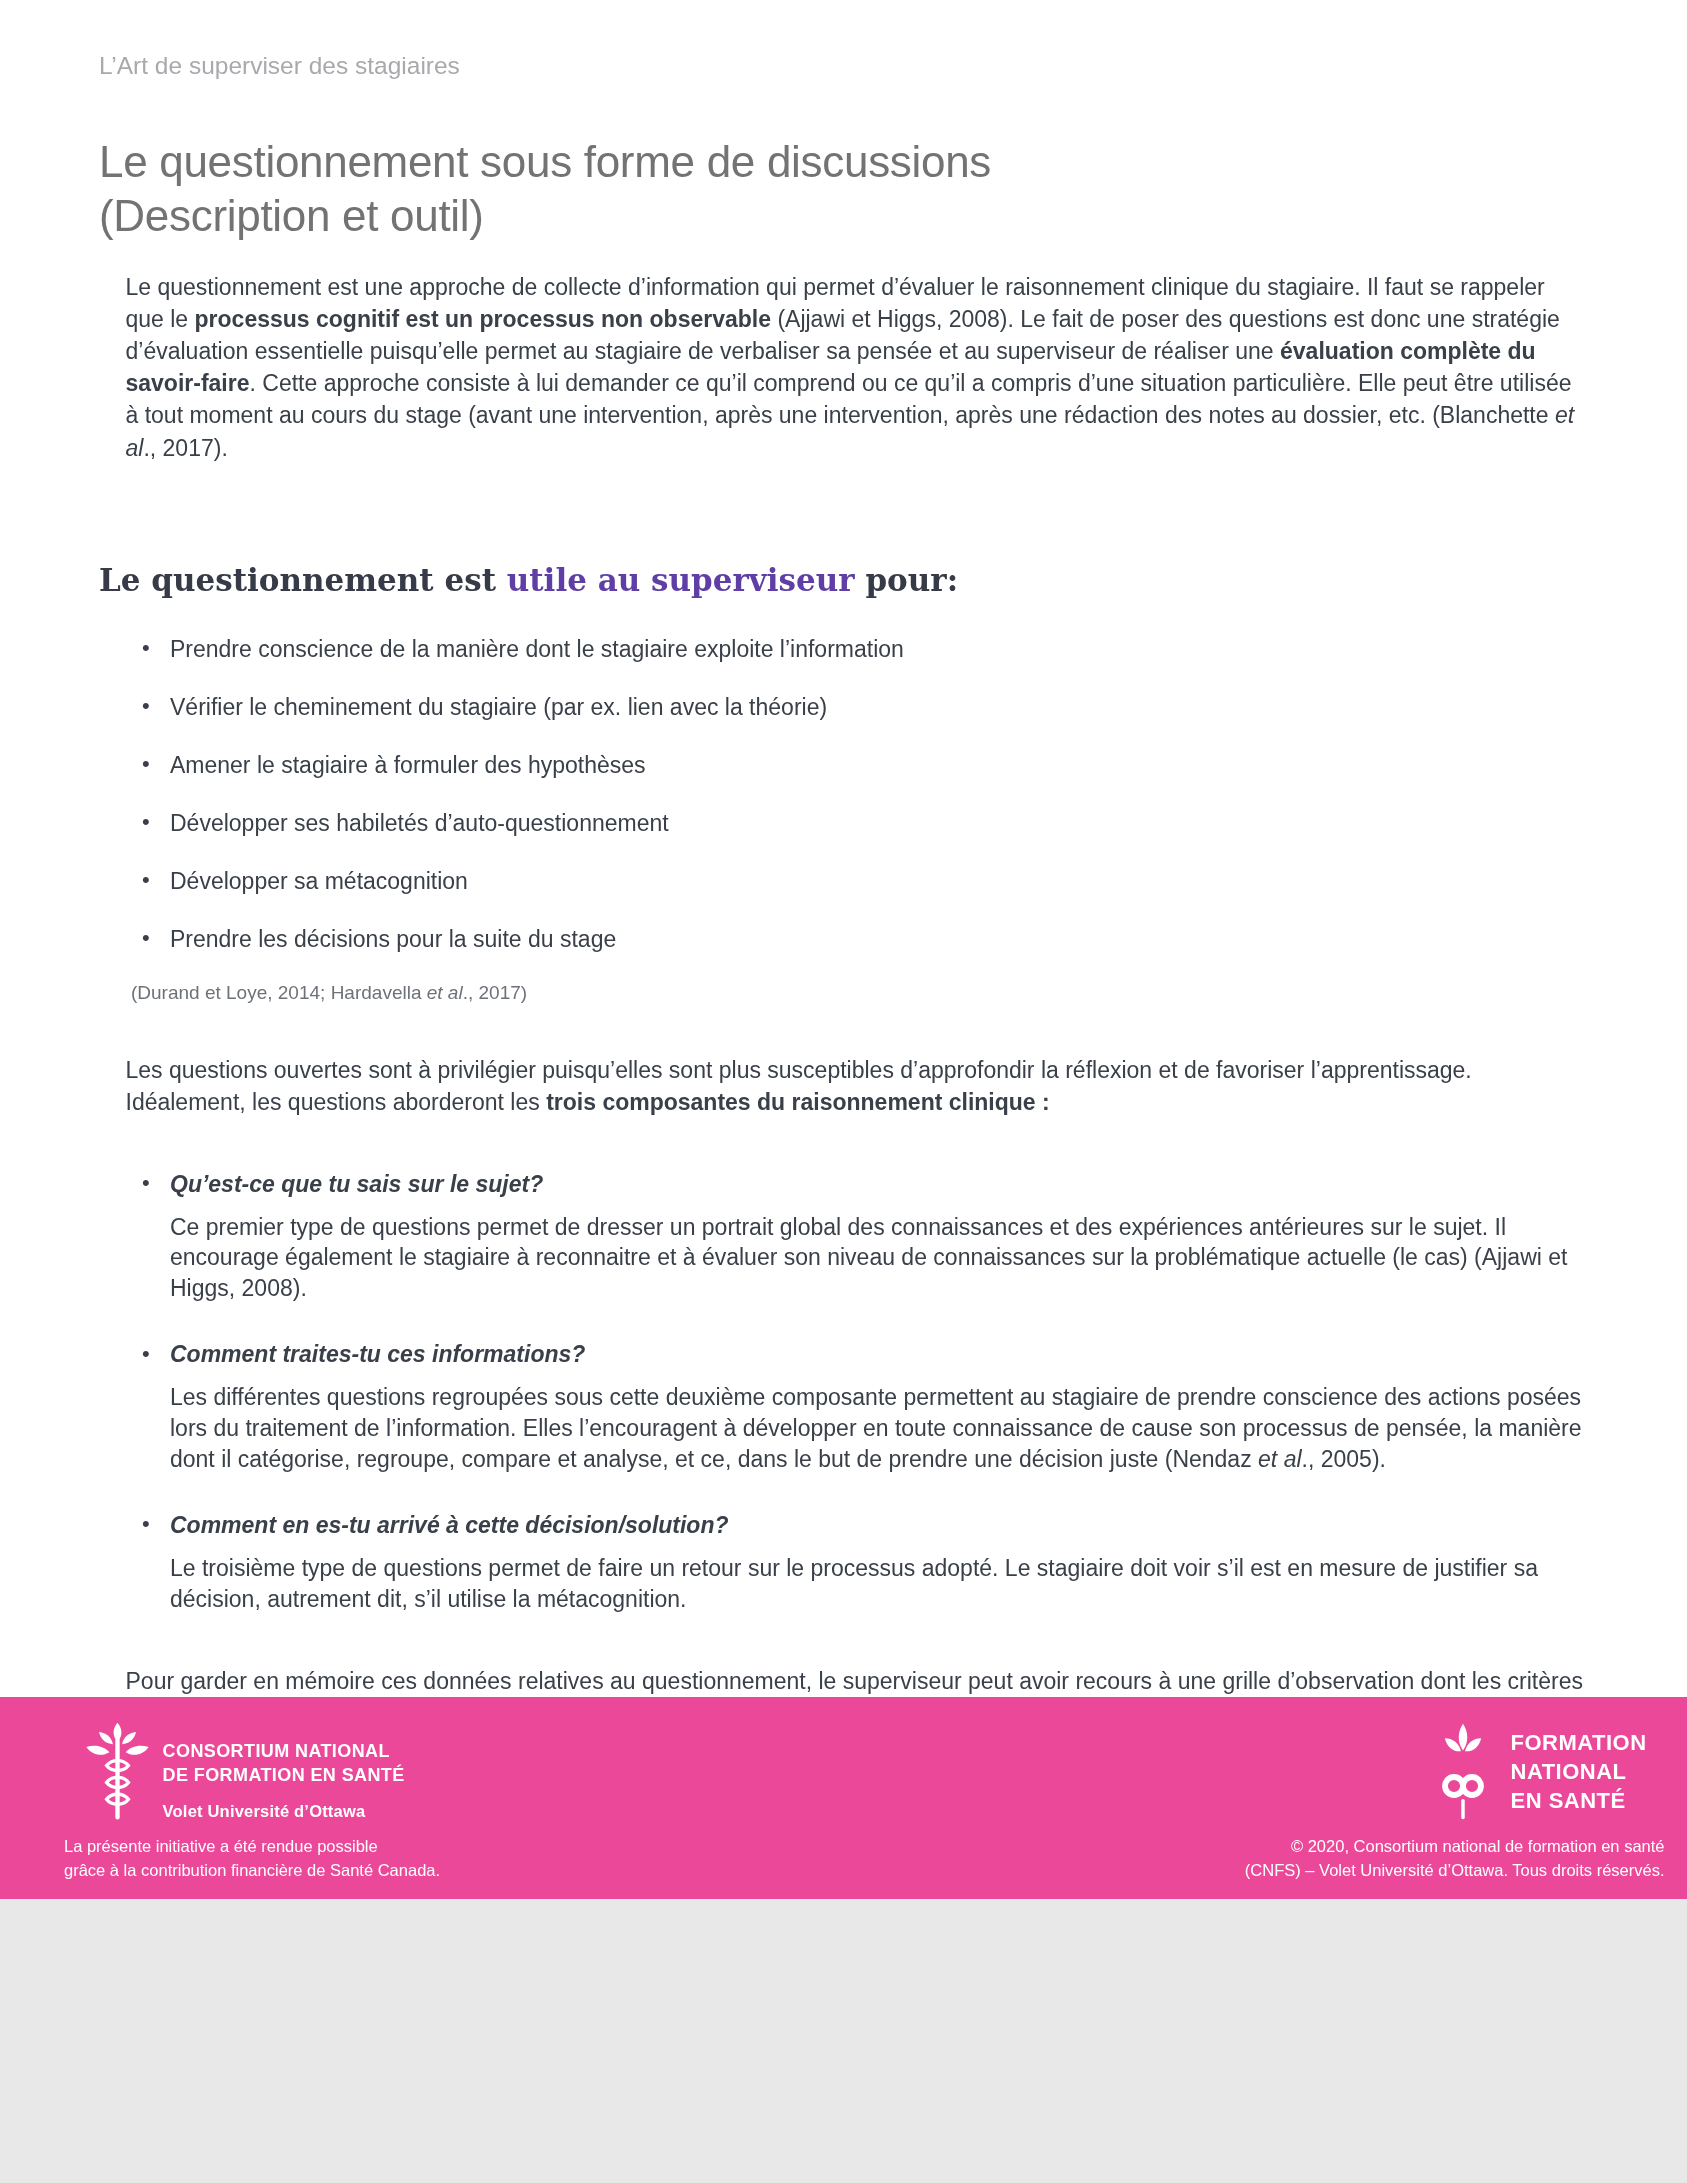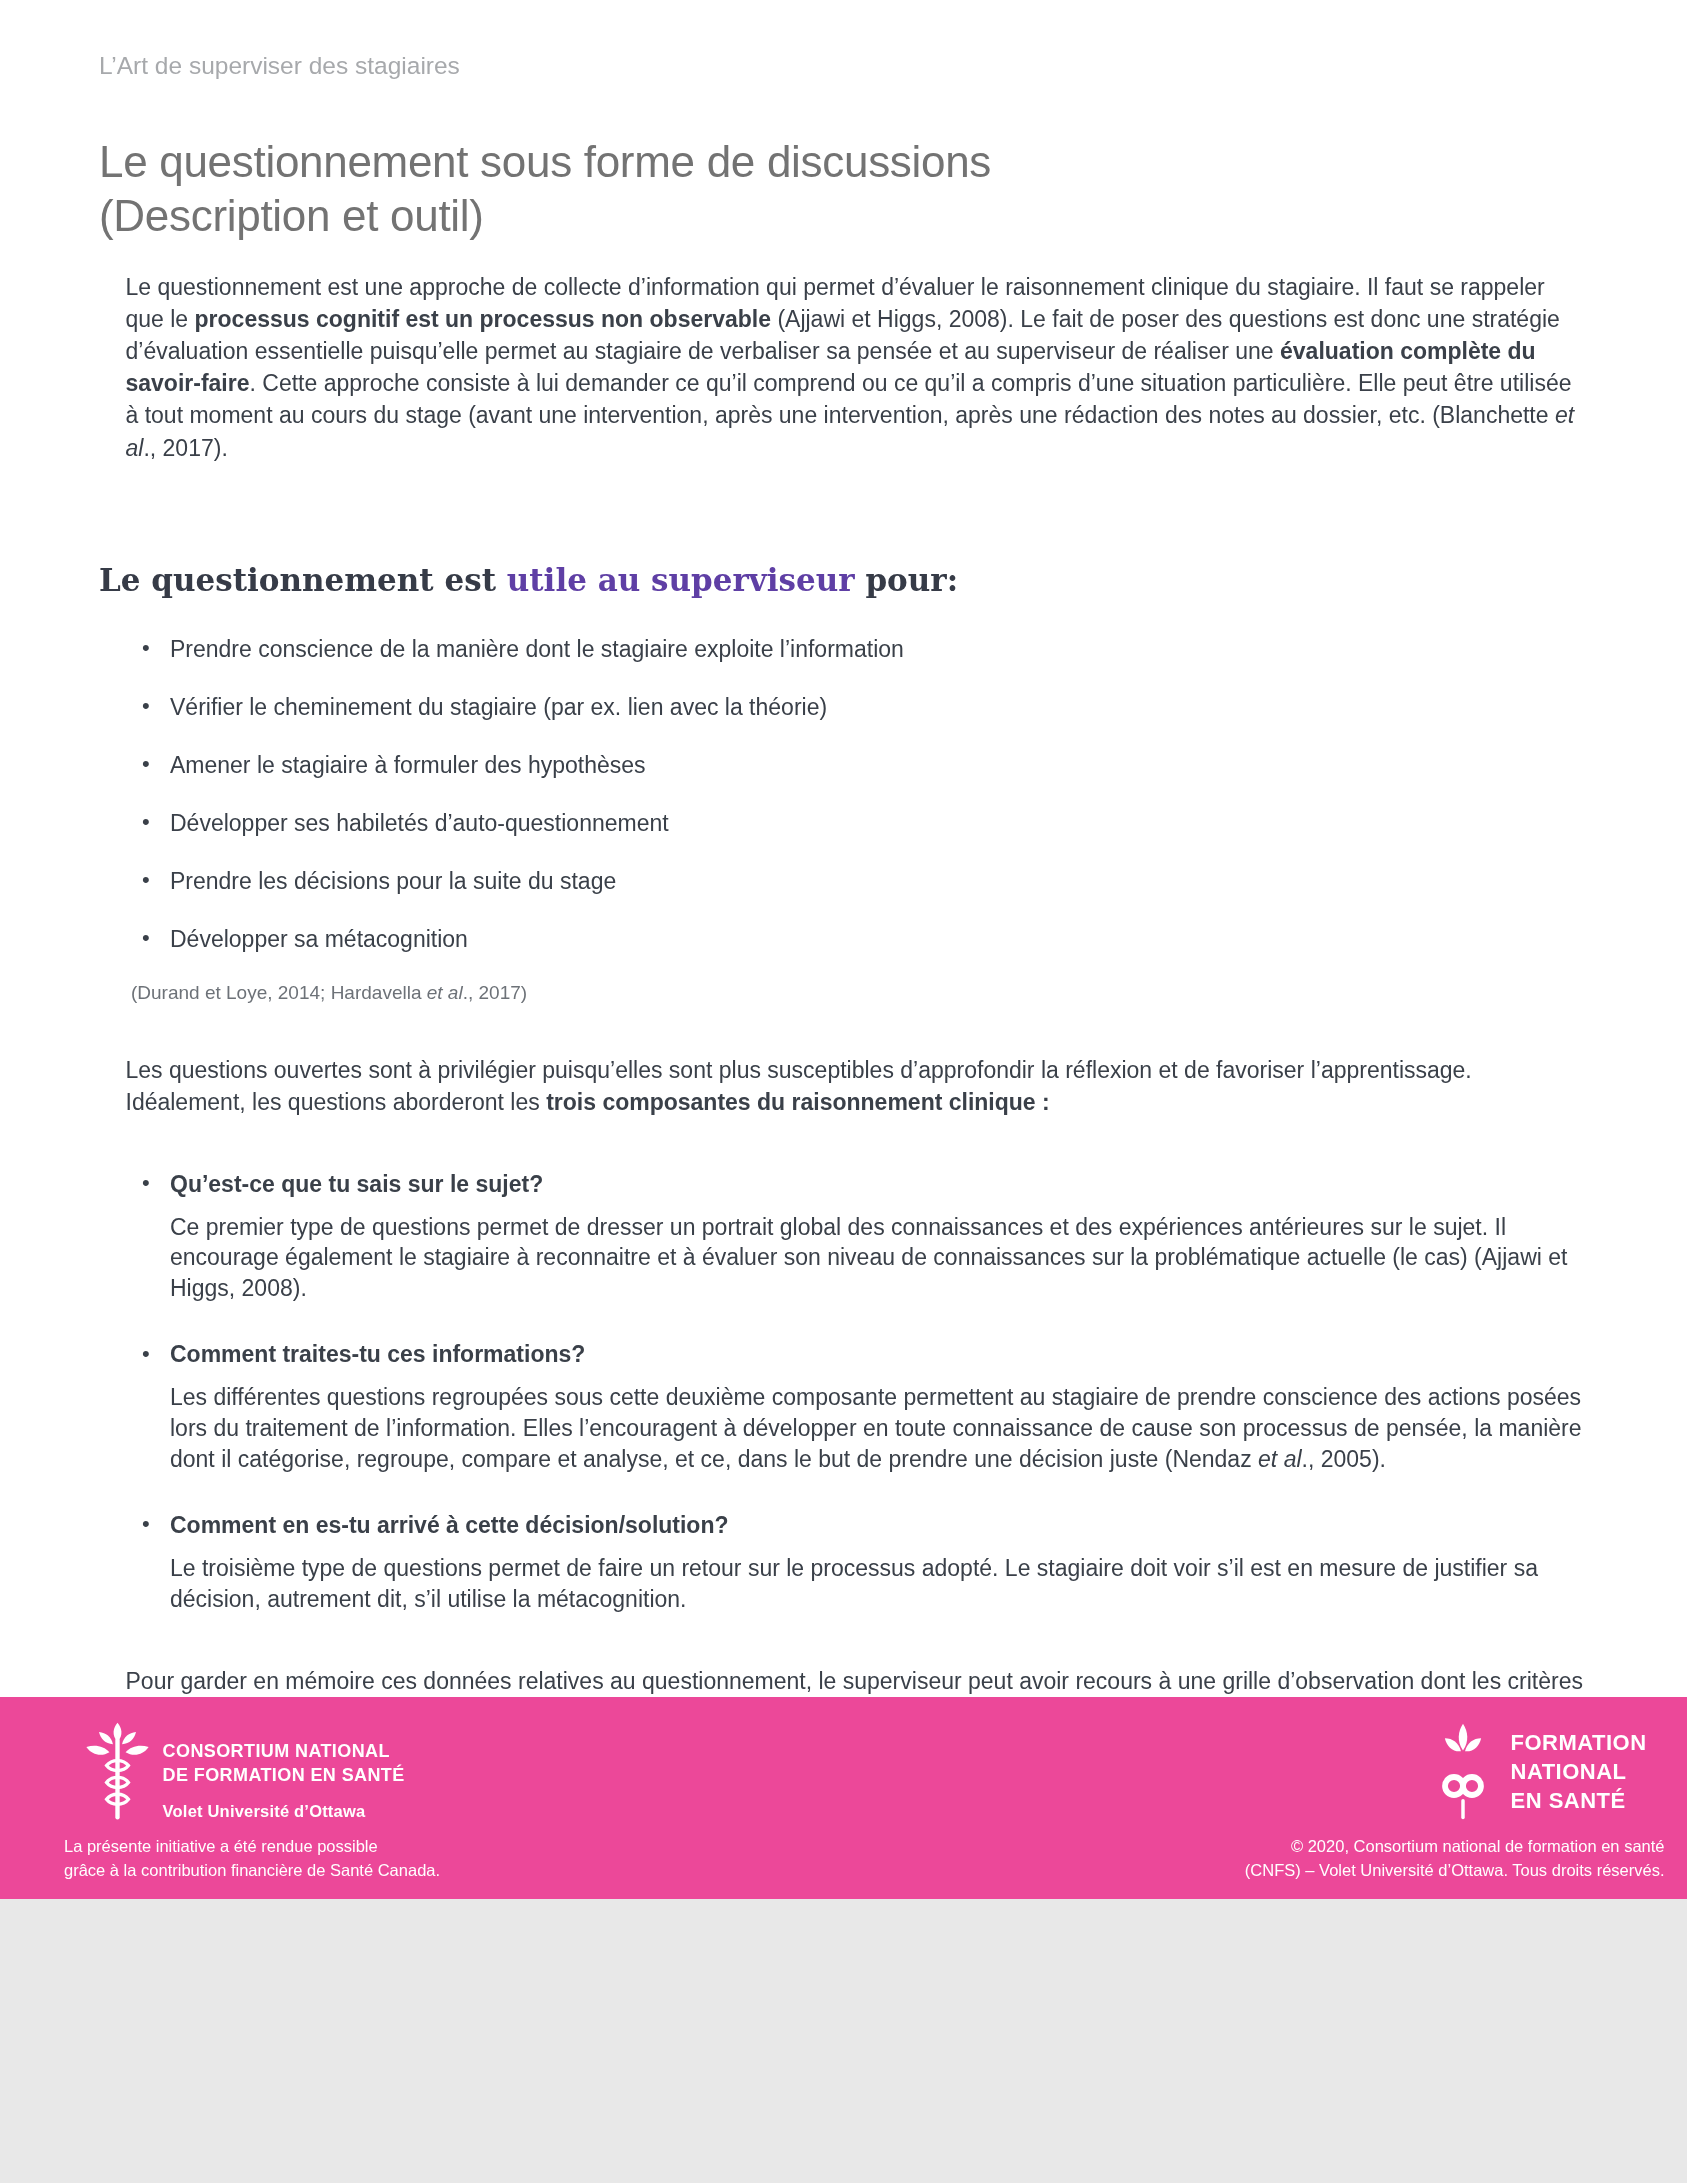--- a/index.html
+++ b/index.html
@@ -24,21 +24,21 @@
   .sec-heading .purple{color:#5f3fa5;}
   ul.blist{list-style:none;margin:0;padding:0 0 0 71px;}
   ul.blist > li{position:relative;font-size:23px;line-height:1.35;margin:0 0 27px 0;width:1416px;}
   ul.blist > li::before{
     content:"\2022";position:absolute;left:-28px;top:-0.7px;
     font-size:22px;color:#3a4049;
   }
   ul.goals{margin-bottom:18.5px;}
   .citation{margin:0 0 50px 32px;font-size:19px;color:#6d7278;}
   .lead2{margin-bottom:50px;}
-  ul.comp > li > .q{font-weight:700;display:block;margin:0 0 12px 0;}
+  ul.comp > li > .q{font-weight:700;display:block;margin:0 0 12px 0;font-style:italic;}
   ul.comp > li{margin-bottom:0;}
   .qbody{font-weight:400;font-size:23px;line-height:1.33;margin:0 0 36px 0;width:1416px;}
   .qbody.last{margin-bottom:14.6px;}
   .closing{margin-top:51px;}
 
   .footer{
     position:absolute;left:0;bottom:0;width:1687px;height:202px;
     background:#ec4899;color:#ffffff;
   }
   .f-left{position:absolute;left:83px;top:24px;display:flex;align-items:flex-end;gap:10.6px;}
@@ -66,22 +66,22 @@
 
     <p class="para intro"><span>Le questionnement est une approche de collecte d’information qui permet d’évaluer le raisonnement clinique du stagiaire. Il faut se rappeler que le </span><span class="bold">processus cognitif est un processus non observable</span><span> (Ajjawi et Higgs, 2008). Le fait de poser des questions est donc une stratégie d’évaluation essentielle puisqu’elle permet au stagiaire de verbaliser sa pensée et au superviseur de réaliser une </span><span class="bold">évaluation complète du savoir-faire</span><span>. Cette approche consiste à lui demander ce qu’il comprend ou ce qu’il a compris d’une situation particulière. Elle peut être utilisée à tout moment au cours du stage (avant une intervention, après une intervention, après une rédaction des notes au dossier, etc. (Blanchette </span><span class="ital">et al</span><span>., 2017).</span></p>
 
     <h2 class="sec-heading"><span>Le questionnement est </span><span class="purple">utile au superviseur</span><span> pour:</span></h2>
 
     <ul class="blist goals">
       <li>Prendre conscience de la manière dont le stagiaire exploite l’information</li>
       <li>Vérifier le cheminement du stagiaire (par ex. lien avec la théorie)</li>
       <li>Amener le stagiaire à formuler des hypothèses</li>
       <li>Développer ses habiletés d’auto-questionnement</li>
+      <li>Développer sa métacognition</li>
       <li>Prendre les décisions pour la suite du stage</li>
-      <li>Développer sa métacognition</li>
     </ul>
 
     <p class="citation"><span>(Durand et Loye, 2014; Hardavella </span><span class="ital">et al</span><span>., 2017)</span></p>
 
     <p class="para lead2"><span>Les questions ouvertes sont à privilégier puisqu’elles sont plus susceptibles d’approfondir la réflexion et de favoriser l’apprentissage. Idéalement, les questions aborderont les </span><span class="bold">trois composantes du raisonnement clinique :</span></p>
 
     <ul class="blist comp">
       <li>
         <span class="q">Qu’est-ce que tu sais sur le sujet?</span>
         <p class="qbody">Ce premier type de questions permet de dresser un portrait global des connaissances et des expériences antérieures sur le sujet. Il encourage également le stagiaire à reconnaitre et à évaluer son niveau de connaissances sur la problématique actuelle (le cas) (Ajjawi et Higgs, 2008).</p>

